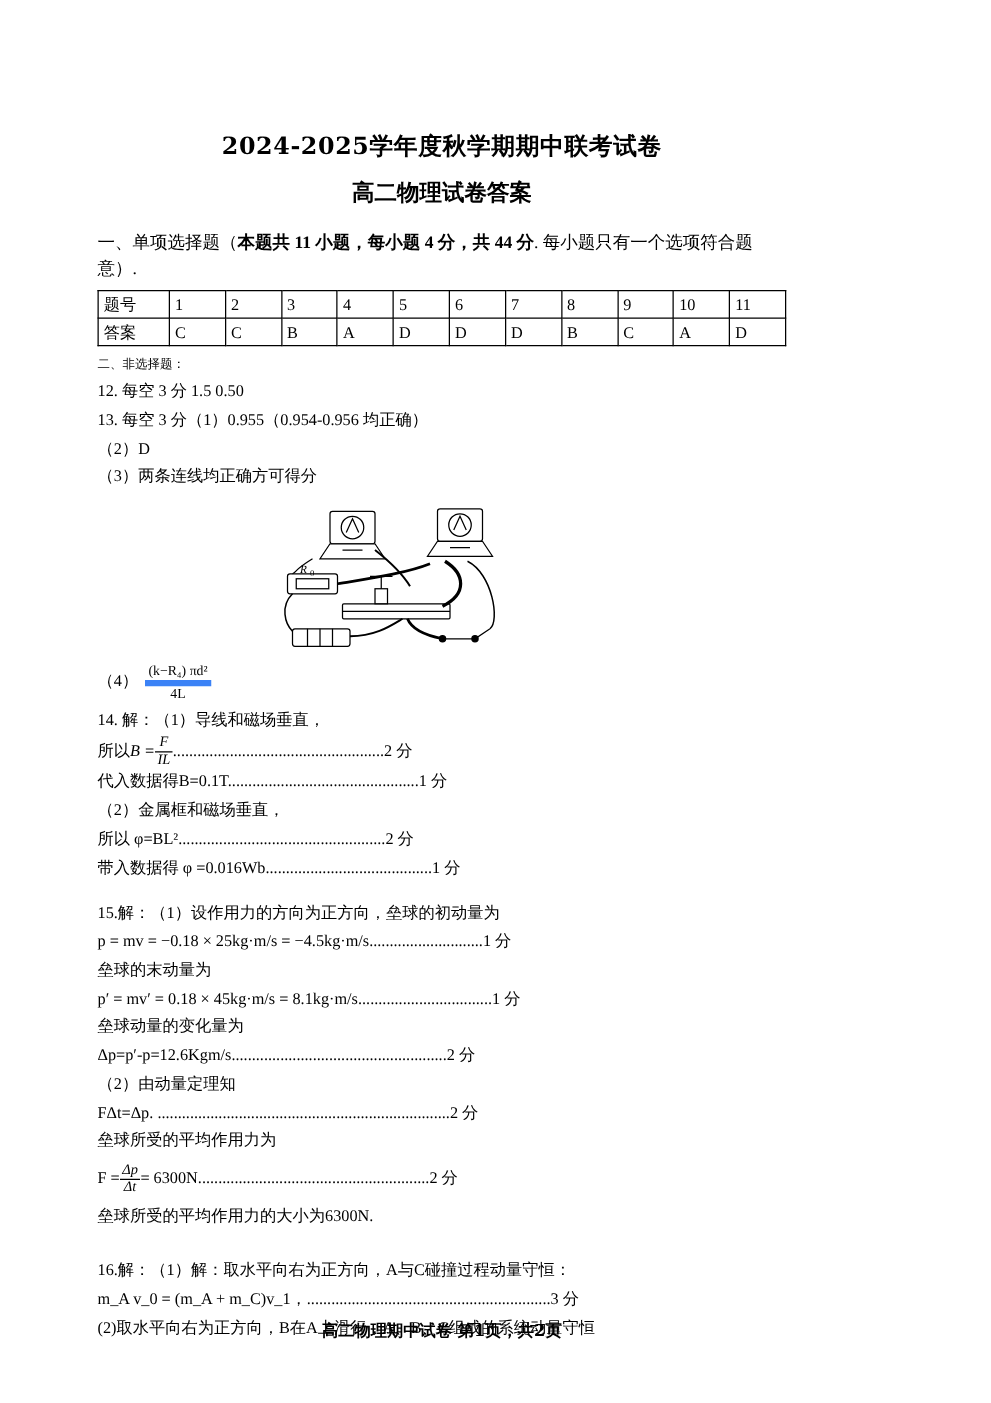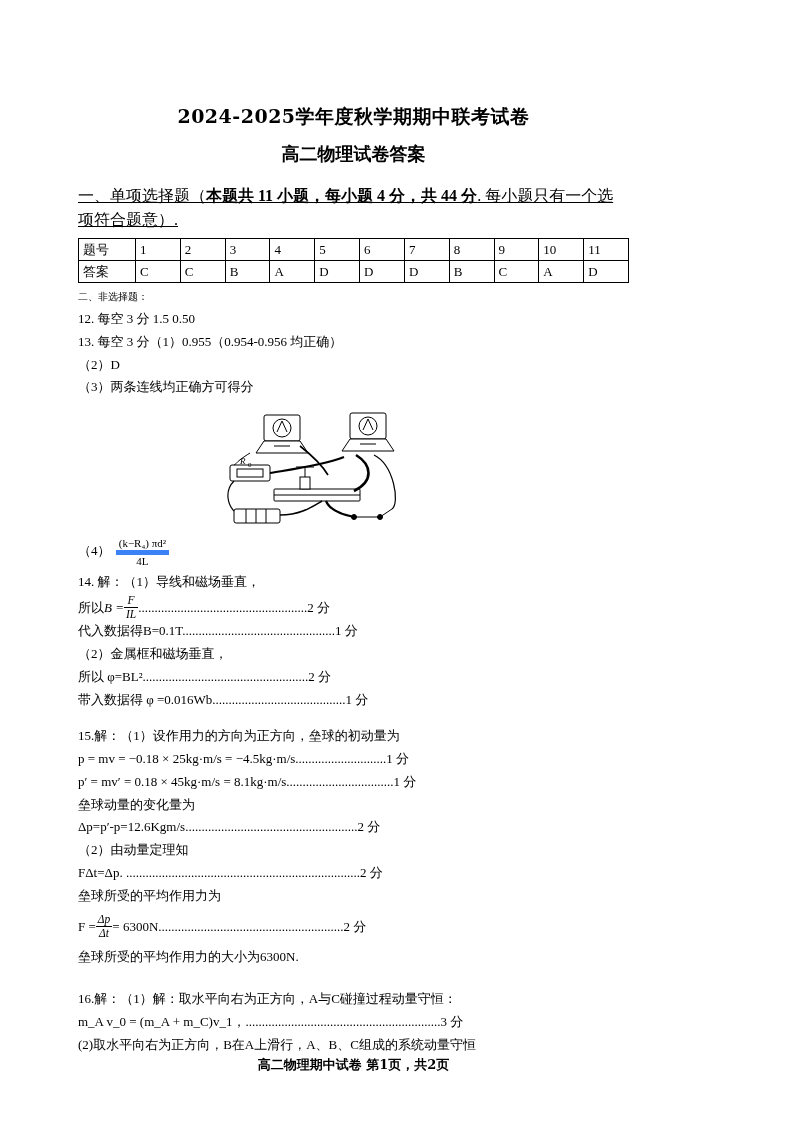--- a/index.html
+++ b/index.html
@@ -29,24 +29,23 @@
     font-family: "DejaVu Serif", serif;
   }
   .title2 {
     text-align: center;
     font-size: 18px;
     font-weight: bold;
     margin-bottom: 18px;
     font-family: "DejaVu Serif", serif;
   }
   .sec-head {
-    font-size: 16px;
+    font-size: 14px;
     margin: 0 0 6px 0;
     line-height: 1.5;
-    text-decoration: underline;
   }
   .sec-head b { font-weight: bold; }
   table.ans {
     border-collapse: collapse;
     width: 100%;
     font-size: 13px;
     table-layout: fixed;
   }
   table.ans td {
     border: 1px solid #000;
@@ -227,20 +226,21 @@
     <div class="line">
       <span>带入数据得 φ =0.016Wb</span><span class="dots">.........................................</span><span>1 分</span>
     </div>
   </div>
 
   <div class="q15">
     <div class="line">15.解：（1）设作用力的方向为正方向，垒球的初动量为</div>
     <div class="line">
       <span>p = mv = −0.18 × 25kg·m/s = −4.5kg·m/s</span><span class="dots">............................</span><span>1 分</span>
     </div>
+    <div class="line">垒球的末动量为</div>
     <div class="line">
       <span>p′ = mv′ = 0.18 × 45kg·m/s = 8.1kg·m/s</span><span class="dots">.................................</span><span>1 分</span>
     </div>
     <div class="line">垒球动量的变化量为</div>
     <div class="line">
       <span>Δp=p′-p=12.6Kgm/s</span><span class="dots">.....................................................</span><span>2 分</span>
     </div>
     <div class="line">（2）由动量定理知</div>
     <div class="line">
       <span>FΔt=Δp.</span><span class="dots"> ........................................................................</span><span>2 分</span>

